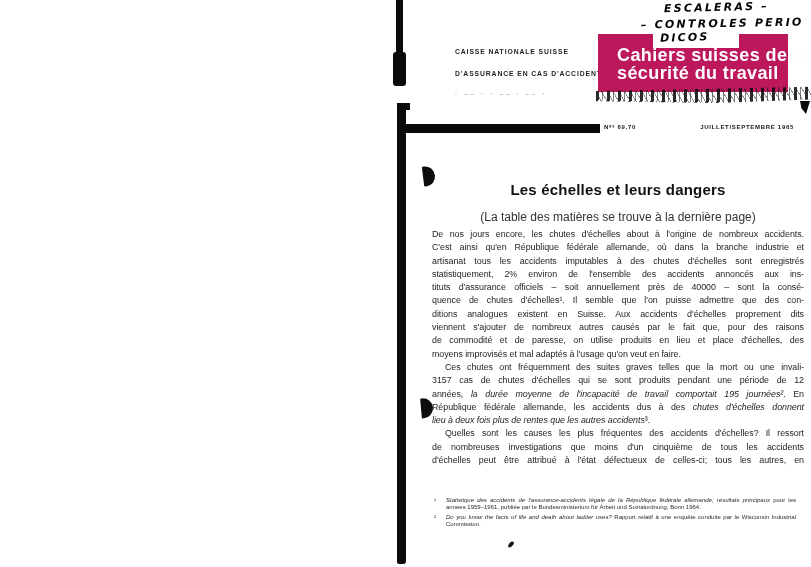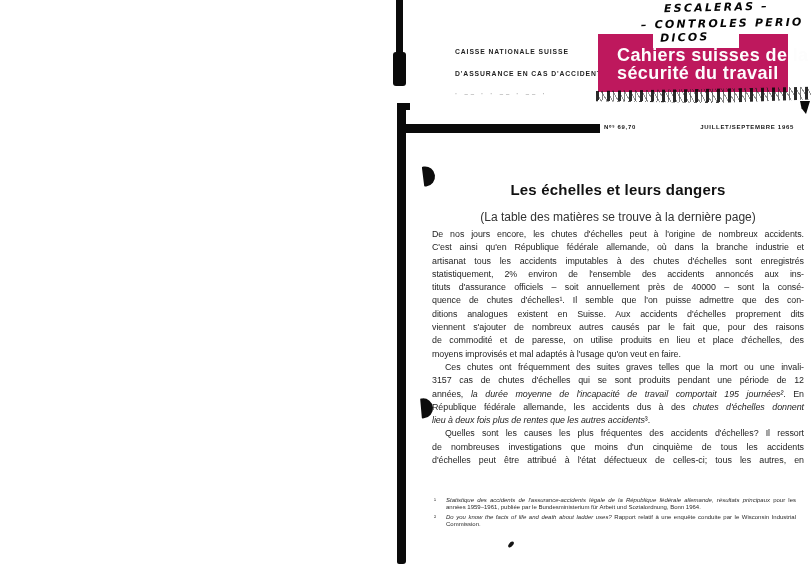--- a/index.html
+++ b/index.html
@@ -103,21 +103,21 @@
   <div class="abs notch"></div>
   <div class="abs hw hw3">DICOS</div>
   <div class="abs speckle"></div>
 
   <div class="abs issue issue-no">Nᵒˢ 69,70</div>
   <div class="abs issue issue-date">JUILLET/SEPTEMBRE 1965</div>
 
   <div class="abs title">Les échelles et leurs dangers</div>
   <div class="abs subtitle">(La table des matières se trouve à la dernière page)</div>
   <div class="abs bodycol">
-      <div class="bline"><span>De nos jours encore, les chutes d'échelles peut à l'origine de nombreux accidents.</span></div>
+      <div class="bline"><span>De nos jours encore, les chutes d'échelles about à l'origine de nombreux accidents.</span></div>
       <div class="bline"><span>C'est ainsi qu'en République fédérale allemande, où dans la branche industrie et</span></div>
       <div class="bline"><span>artisanat tous les accidents imputables à des chutes d'échelles sont enregistrés</span></div>
       <div class="bline"><span>statistiquement, 2% environ de l'ensemble des accidents annoncés aux ins-</span></div>
       <div class="bline"><span>tituts d'assurance officiels – soit annuellement près de 40000 – sont la consé-</span></div>
       <div class="bline"><span>quence de chutes d'échelles¹. Il semble que l'on puisse admettre que des con-</span></div>
       <div class="bline"><span>ditions analogues existent en Suisse. Aux accidents d'échelles proprement dits</span></div>
       <div class="bline"><span>viennent s'ajouter de nombreux autres causés par le fait que, pour des raisons</span></div>
       <div class="bline"><span>de commodité et de paresse, on utilise produits en lieu et place d'échelles, des</span></div>
       <div class="bline last"><span>moyens improvisés et mal adaptés à l'usage qu'on veut en faire.</span></div>
       <div class="bline indent"><span>Ces chutes ont fréquemment des suites graves telles que la mort ou une invali-</span></div>

